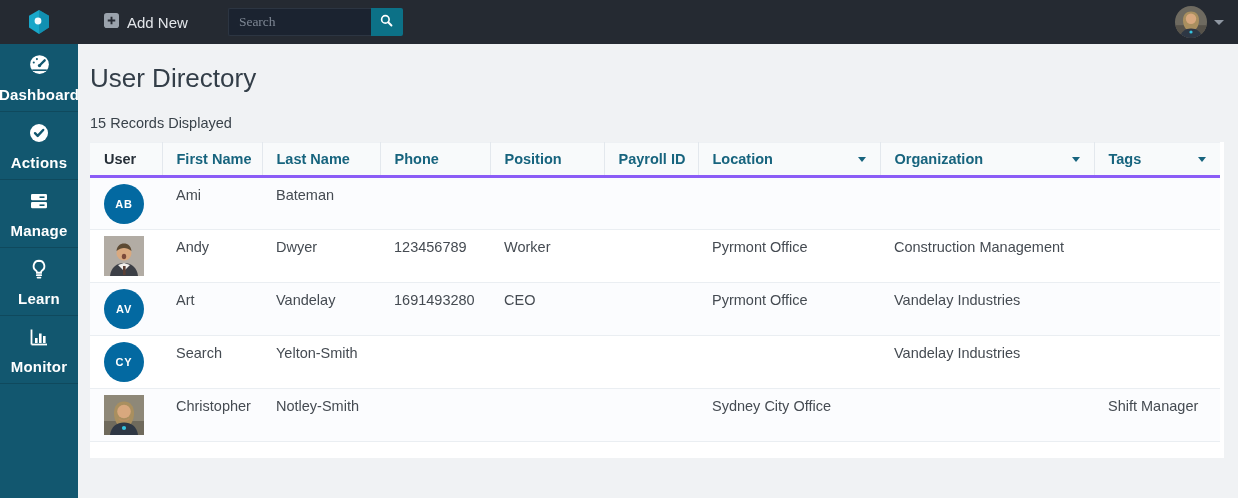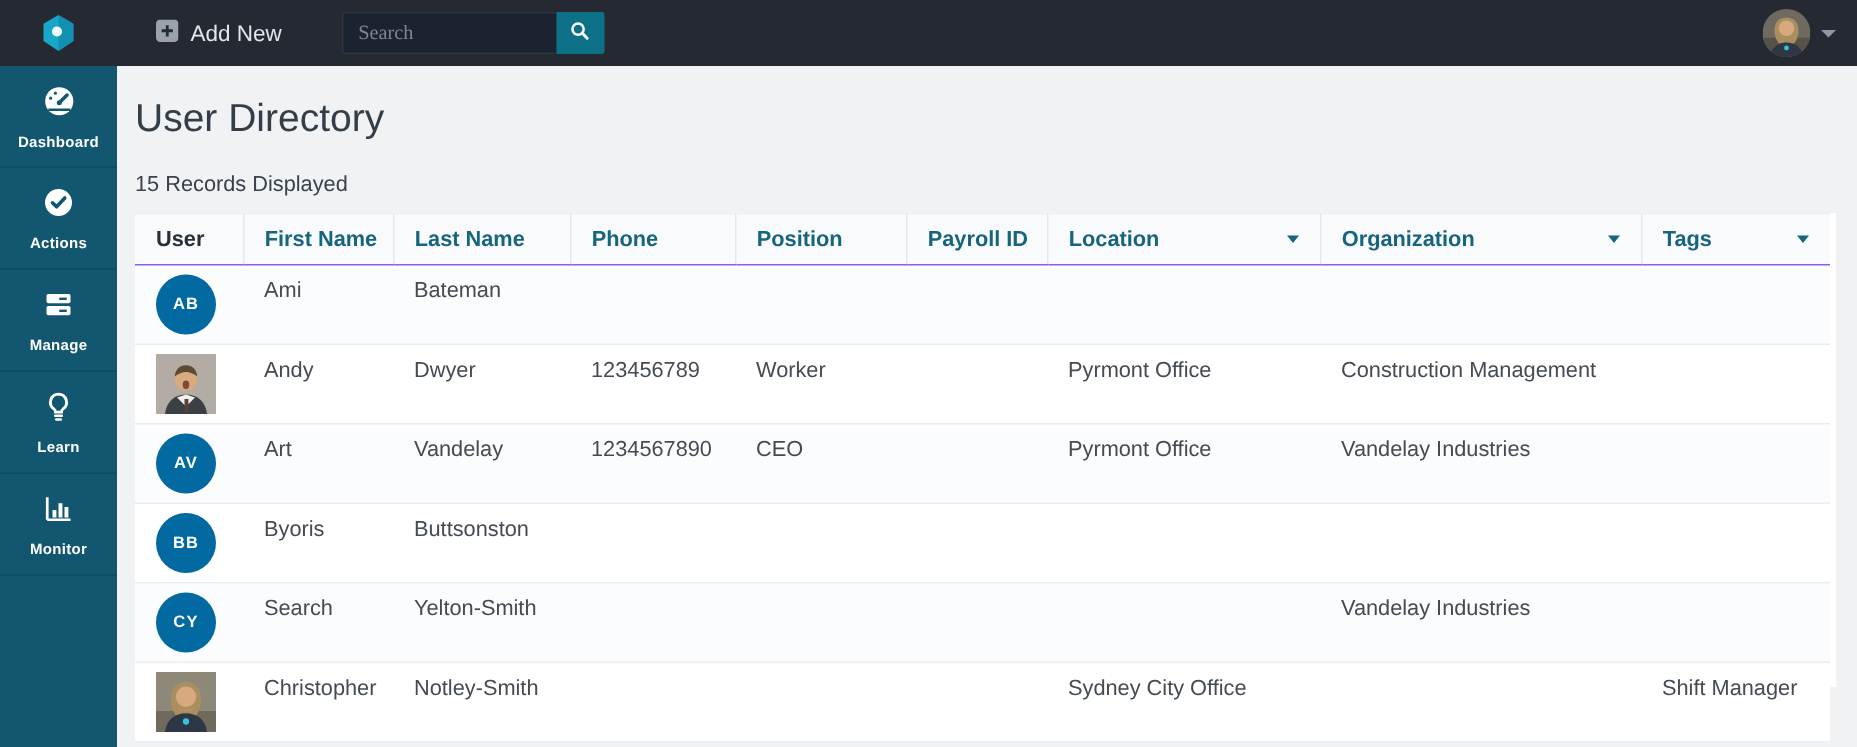--- a/index.html
+++ b/index.html
@@ -47,33 +47,33 @@
   
   .shell { display: flex; height: 454px; }
 
   
   .sidebar { width: 78px; background: #12576f; flex-shrink: 0; }
   .side-item {
     height: 68px; display: flex; flex-direction: column;
     align-items: center; justify-content: center; gap: 5px;
     border-bottom: 1px solid rgba(0,0,0,0.16); cursor: pointer;
   }
-  .side-label { color: #ffffff; font-size: 10px; font-weight: bold; letter-spacing: .2px; }
+  .side-label { color: #ffffff; font-size: 15px; font-weight: bold; letter-spacing: .2px; }
 
   
   .main { flex: 1; padding: 17px 14px 0 12px; overflow: hidden; }
   .page-title { margin: 0; font-size: 26px; line-height: 34px; font-weight: 400; color: #333e48; }
   .records-summary { margin-top: 20px; font-size: 14.5px; color: #39424a; }
 
   .table-wrap { margin-top: 11px; background: #ffffff; height: 316px; }
   table { border-collapse: collapse; table-layout: fixed; width: 1130px; }
   thead th {
     height: 34px; padding: 0 14px; text-align: left;
     background: #f8fafb; color: #17647e; font-size: 14.5px; font-weight: 700;
-    border-top: 1px solid #eef1f4; border-bottom: 1px solid #8b5cf6;
+    border-top: 1px solid #eef1f4; border-bottom: 3px solid #8b5cf6;
     border-right: 1px solid #e3e8ed; cursor: pointer; white-space: nowrap;
   }
   thead th:last-child { border-right: none; }
   thead th.th-user { color: #262f38; }
   .th-flex { display: flex; align-items: center; justify-content: space-between; }
   .filter-caret {
     width: 0; height: 0;
     border-left: 4.5px solid transparent; border-right: 4.5px solid transparent;
     border-top: 5px solid #17647e;
   }
@@ -290,38 +290,25 @@
             <td>Pyrmont Office</td>
             <td>Construction Management</td>
             <td></td>
           </tr>
           <tr>
             <td class="cell-avatar">
                 <span class="avatar-initials">AV</span>
               </td>
             <td>Art</td>
             <td>Vandelay</td>
-            <td>1234567890</td>
+            <td>1691493280</td>
             <td>CEO</td>
             <td></td>
             <td>Pyrmont Office</td>
             <td>Vandelay Industries</td>
-            <td></td>
-          </tr>
-          <tr>
-            <td class="cell-avatar">
-                <span class="avatar-initials">BB</span>
-              </td>
-            <td>Byoris</td>
-            <td>Buttsonston</td>
-            <td></td>
-            <td></td>
-            <td></td>
-            <td></td>
-            <td></td>
             <td></td>
           </tr>
           <tr>
             <td class="cell-avatar">
                 <span class="avatar-initials">CY</span>
               </td>
             <td>Search</td>
             <td>Yelton-Smith</td>
             <td></td>
             <td></td>

